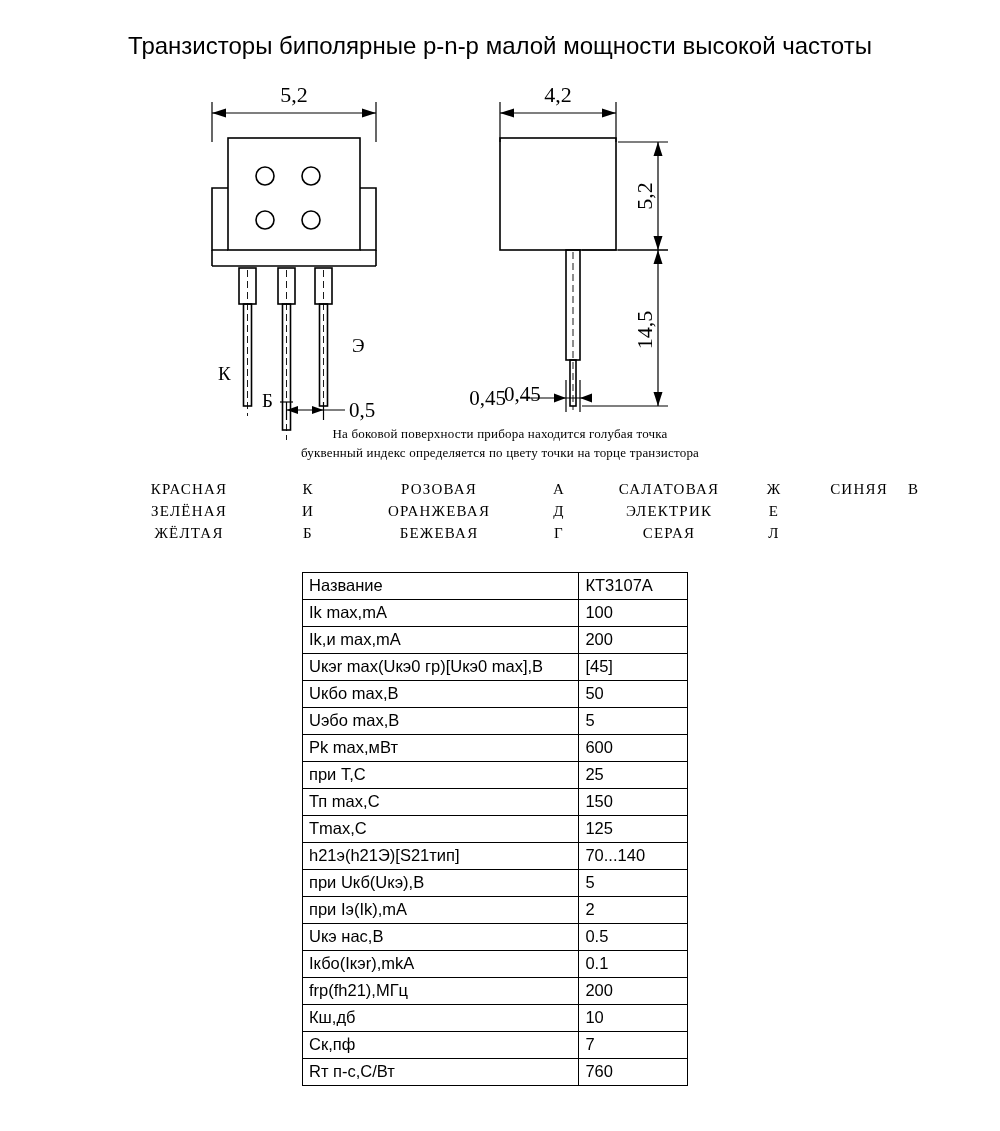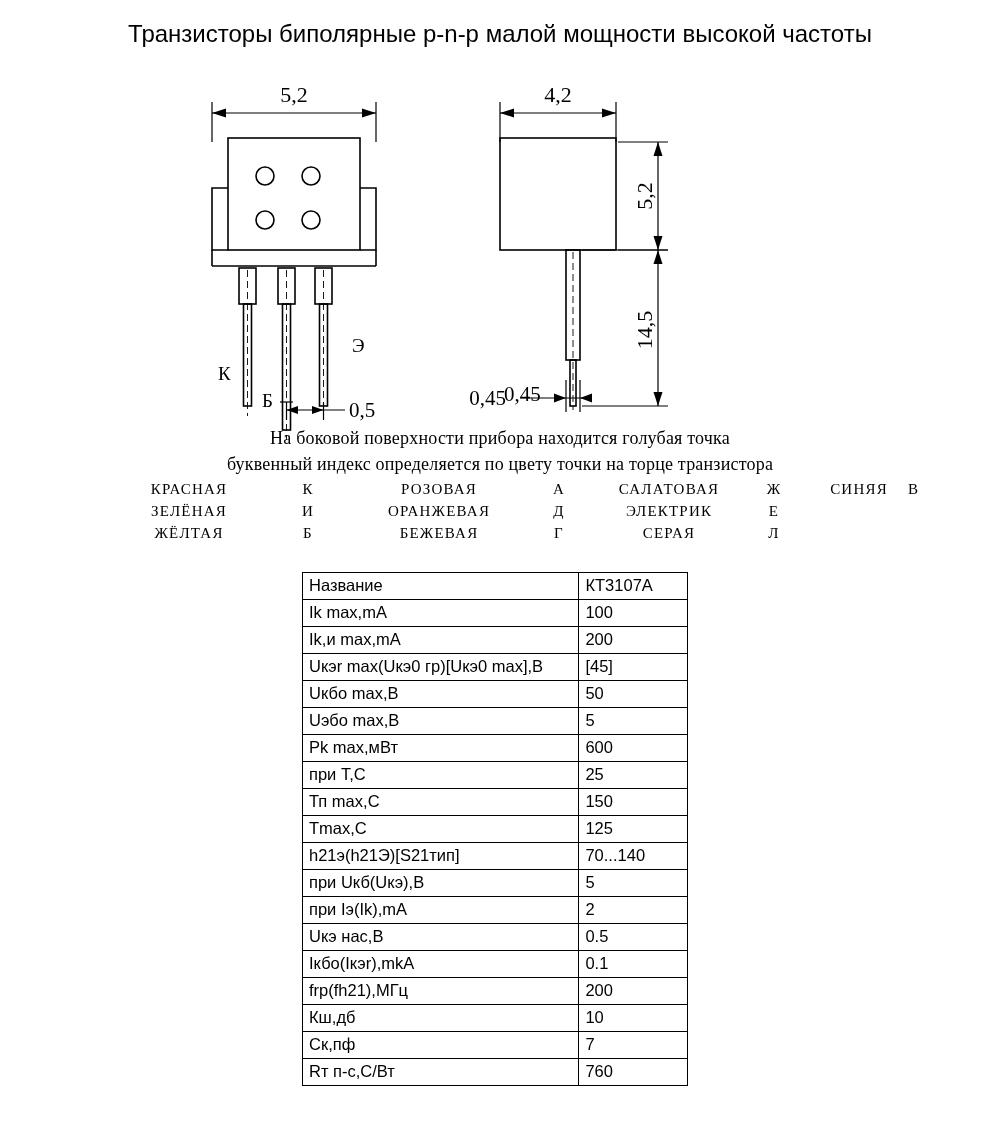--- a/index.html
+++ b/index.html
@@ -10,21 +10,21 @@
   body {
     width: 1000px;
     height: 1131px;
     position: relative;
     font-family: "Liberation Sans", sans-serif;
     color: #000000;
     overflow: hidden;
   }
   .page-title {
     position: absolute;
-    top: 20px;
+    top: 32px;
     left: 0;
     width: 1000px;
     text-align: center;
     font-size: 24px;
     font-family: "Liberation Sans", sans-serif;
     color: #000;
     white-space: nowrap;
   }
 
   
@@ -38,21 +38,21 @@
   .drawing svg { display: block; }
 
   
   .notes {
     position: absolute;
     top: 425px;
     left: 0;
     width: 1000px;
     text-align: center;
     font-family: "Liberation Serif", serif;
-    font-size: 18px;
+    font-size: 13px;
     line-height: 1.45;
     color: #000;
   }
   .notes .n1 { letter-spacing: .2px; }
   .notes .n2 { letter-spacing: .2px; text-align: center; }
 
   
   .color-index {
     position: absolute;
     top: 478px;

